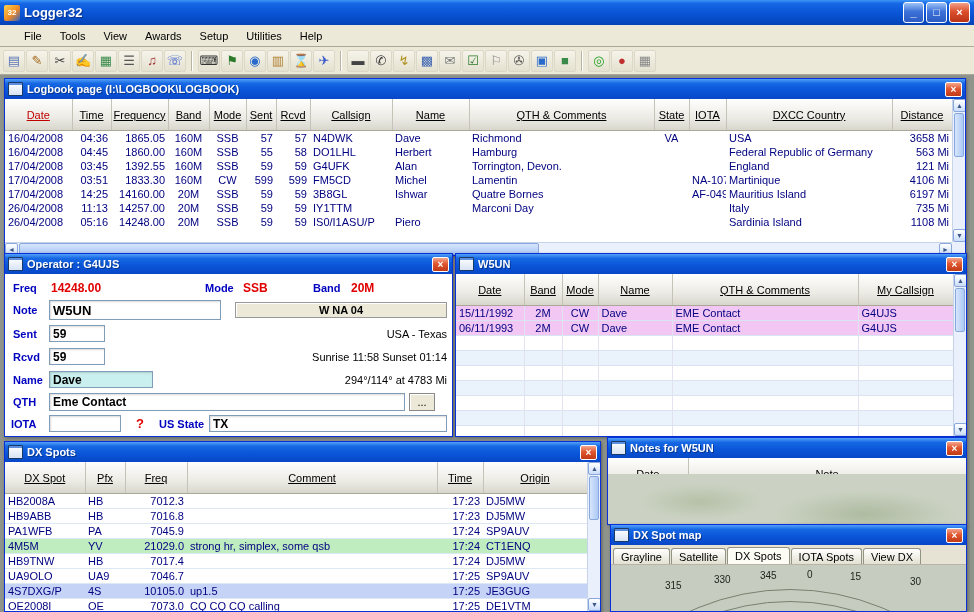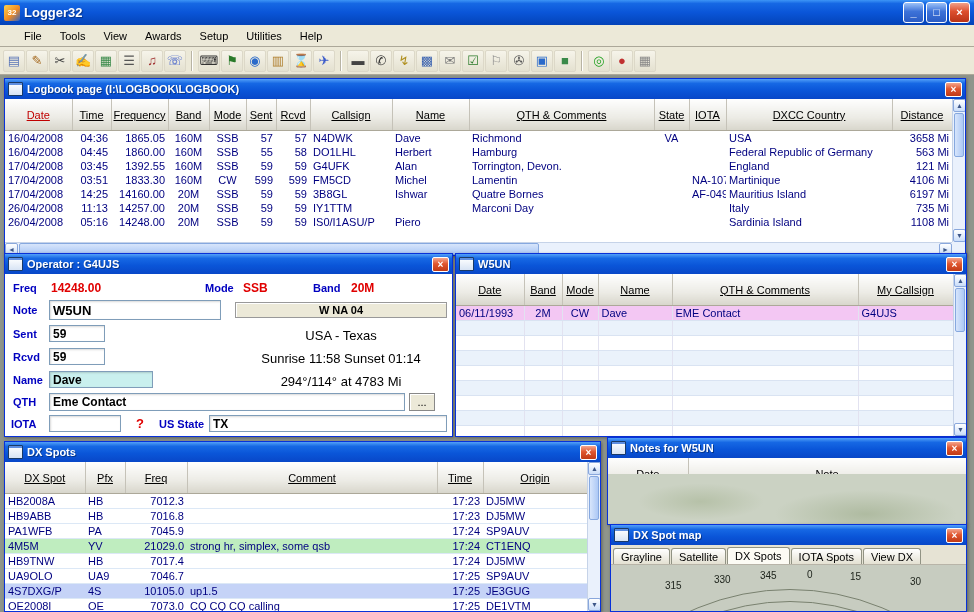--- a/index.html
+++ b/index.html
@@ -95,21 +95,21 @@
   #win-dxspots .tablewrap{top:20px;right:13px;bottom:0;}
   #win-dxspots .vscroll{top:20px;right:0;bottom:0;}
   #win-notes{left:607px;top:437px;width:360px;height:88px;}
   #win-notes .tablewrap{top:20px;right:0;}
   #win-map{left:610px;top:524px;width:357px;height:88px;}
   
   .opbody{position:absolute;left:0;right:0;top:20px;bottom:0;background:#fff;}
   .olabel{position:absolute;font-size:11px;font-weight:bold;color:#0000C0;}
   .oval{position:absolute;font-size:12px;font-weight:bold;}
   .red{color:#E00000;}
-  .oinfo{position:absolute;font-size:13px;color:#000;text-align:center;}
+  .oinfo{position:absolute;font-size:11px;color:#000;text-align:right;}
   .oinput{position:absolute;box-sizing:border-box;height:17px;border:1px solid #7F9DB9;background:#fff;
     font-family:"Liberation Sans",sans-serif;font-size:12px;font-weight:bold;color:#000;padding:0 3px;
     box-shadow:inset 1px 1px 2px rgba(0,0,0,.15);}
   .oinput.big{height:20px;font-size:13px;}
   .oinput.cyan{background:#C9F0EE;}
   .opanel{position:absolute;box-sizing:border-box;height:16px;background:#ECE9D8;
     border:1px solid #999;box-shadow:inset 1px 1px 0 #fff;font-size:11px;font-weight:bold;
     text-align:center;line-height:14px;color:#000;}
   .obtn{position:absolute;box-sizing:border-box;background:#ECE9D8;border:1px solid #888;
     box-shadow:inset 1px 1px 0 #fff;font-size:11px;text-align:center;}
@@ -429,20 +429,28 @@
               <th>Date</th>
               <th>Band</th>
               <th>Mode</th>
               <th>Name</th>
               <th>QTH &amp; Comments</th>
               <th>My Callsign</th>
             </tr>
           </thead>
           <tbody>
             <tr class="row-pink">
+              <td>15/11/1992</td>
+              <td>2M</td>
+              <td>CW</td>
+              <td>Dave</td>
+              <td>EME Contact</td>
+              <td>G4UJS</td>
+            </tr>
+            <tr class="row-pink">
               <td>06/11/1993</td>
               <td>2M</td>
               <td>CW</td>
               <td>Dave</td>
               <td>EME Contact</td>
               <td>G4UJS</td>
             </tr>
             <tr class="empty-row">
               <td>&nbsp;</td>
               <td>&nbsp;</td>

